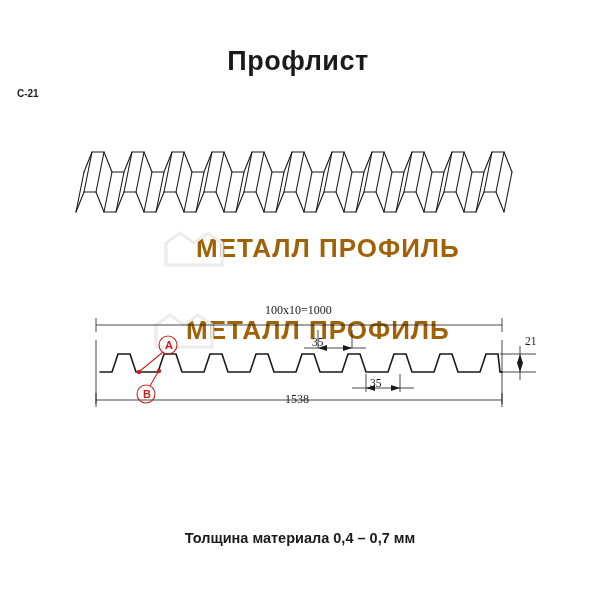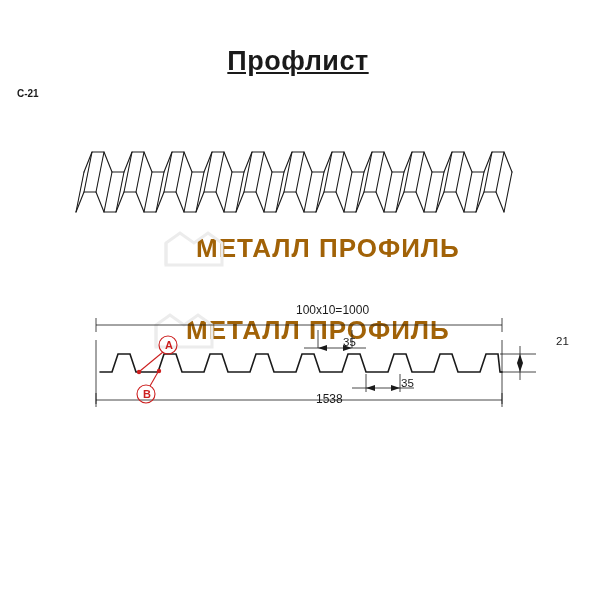--- a/index.html
+++ b/index.html
@@ -23,21 +23,20 @@
   .title {
     position: absolute;
     top: 46px;
     left: 0;
     width: 596px;
     text-align: center;
     font-size: 27px;
     font-weight: bold;
     letter-spacing: 0.5px;
     color: #1a1a1a;
-    text-decoration: underline;
   }
   .subtitle {
     position: absolute;
     top: 88px;
     left: 0;
     width: 600px;
     text-align: left;
     font-size: 10px;
     font-weight: bold;
     color: #1a1a1a;
@@ -69,23 +68,22 @@
     letter-spacing: 1px;
     white-space: nowrap;
     user-select: none;
   }
   .wm1 { top: 233px; left: 196px; }
   .wm2 { top: 315px; left: 186px; }
   .label {
     position: absolute;
     font-size: 11.5px;
     color: #1a1a1a;
-    font-family: Liberation Sans, sans-serif;
+    font-family: Liberation Serif, serif;
     white-space: nowrap;
-    margin-left: 31px;
   }
   .callout-letter {
     position: absolute;
     font-size: 11px;
     font-weight: bold;
     color: #cc1f1f;
     font-family: "Liberation Sans", sans-serif;
   }
 </style>
 </head>
@@ -242,14 +240,15 @@
 
   <div class="label" style="top:303px; left:265px; font-size:12px;">100х10=1000</div>
   <div class="label" style="top:392px; left:285px; font-size:12px;">1538</div>
   <div class="label" style="top:336px; left:312px;">35</div>
   <div class="label" style="top:377px; left:370px;">35</div>
   <div class="label" style="top:335px; left:525px;">21</div>
 
   <div class="callout-letter" style="top:339px; left:165px;">A</div>
   <div class="callout-letter" style="top:388px; left:143px;">B</div>
 
+  <div class="footer-note">Толщина материала 0,4 – 0,7 мм</div>
 
 </div>
 
 </body></html>

